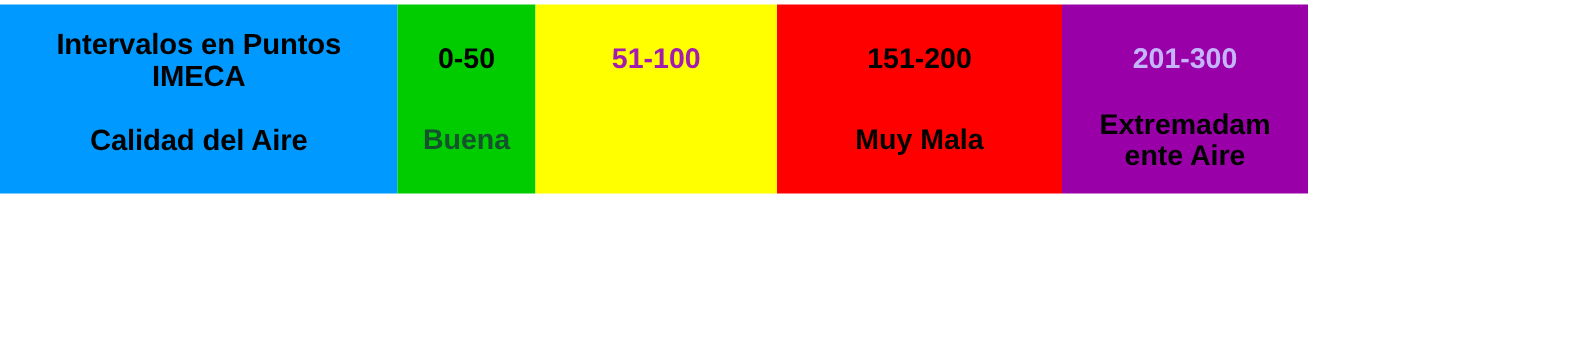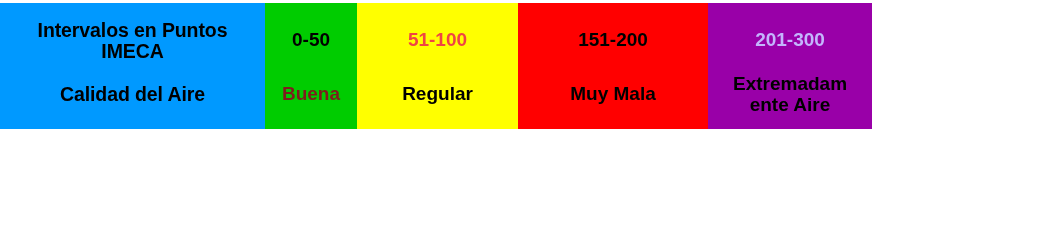--- a/index.html
+++ b/index.html
@@ -87,26 +87,25 @@
         <div>
           <span class="txt-line">Intervalos en Puntos</span>
           <span class="txt-line">IMECA</span>
         </div>
       </div>
       <div class="cell cell-bottom" style="color: rgb(0, 0, 0);">Calidad del Aire</div>
     </div>
 
     <div class="col col-range" id="col-0" style="width: 92px; background: rgb(0, 204, 0);">
       <div class="cell cell-top" style="color: rgb(0, 0, 0);">0-50</div>
-      <div class="cell cell-bottom" style="color: #7f1d1d;">Buena</div>
+      <div class="cell cell-bottom" style="color: #14532d;">Buena</div>
     </div>
 
     <div class="col col-range" id="col-1" style="width: 161px; background: rgb(255, 255, 0);">
-      <div class="cell cell-top" style="color: #ef4444;">51-100</div>
-      <div class="cell cell-bottom" style="color: rgb(0, 0, 0);">Regular</div>
+      <div class="cell cell-top" style="color: #a21caf;">51-100</div>
     </div>
 
 
     <div class="col col-range" id="col-3" style="width: 190px; background: rgb(255, 0, 0);">
       <div class="cell cell-top" style="color: rgb(0, 0, 0);">151-200</div>
       <div class="cell cell-bottom" style="color: rgb(0, 0, 0);">Muy Mala</div>
     </div>
 
     <div class="col col-range narrow-wrap" id="col-4" style="width: 164px; background: rgb(153, 0, 168);">
       <div class="cell cell-top" style="color: #c4b5fd;">201-300</div>

